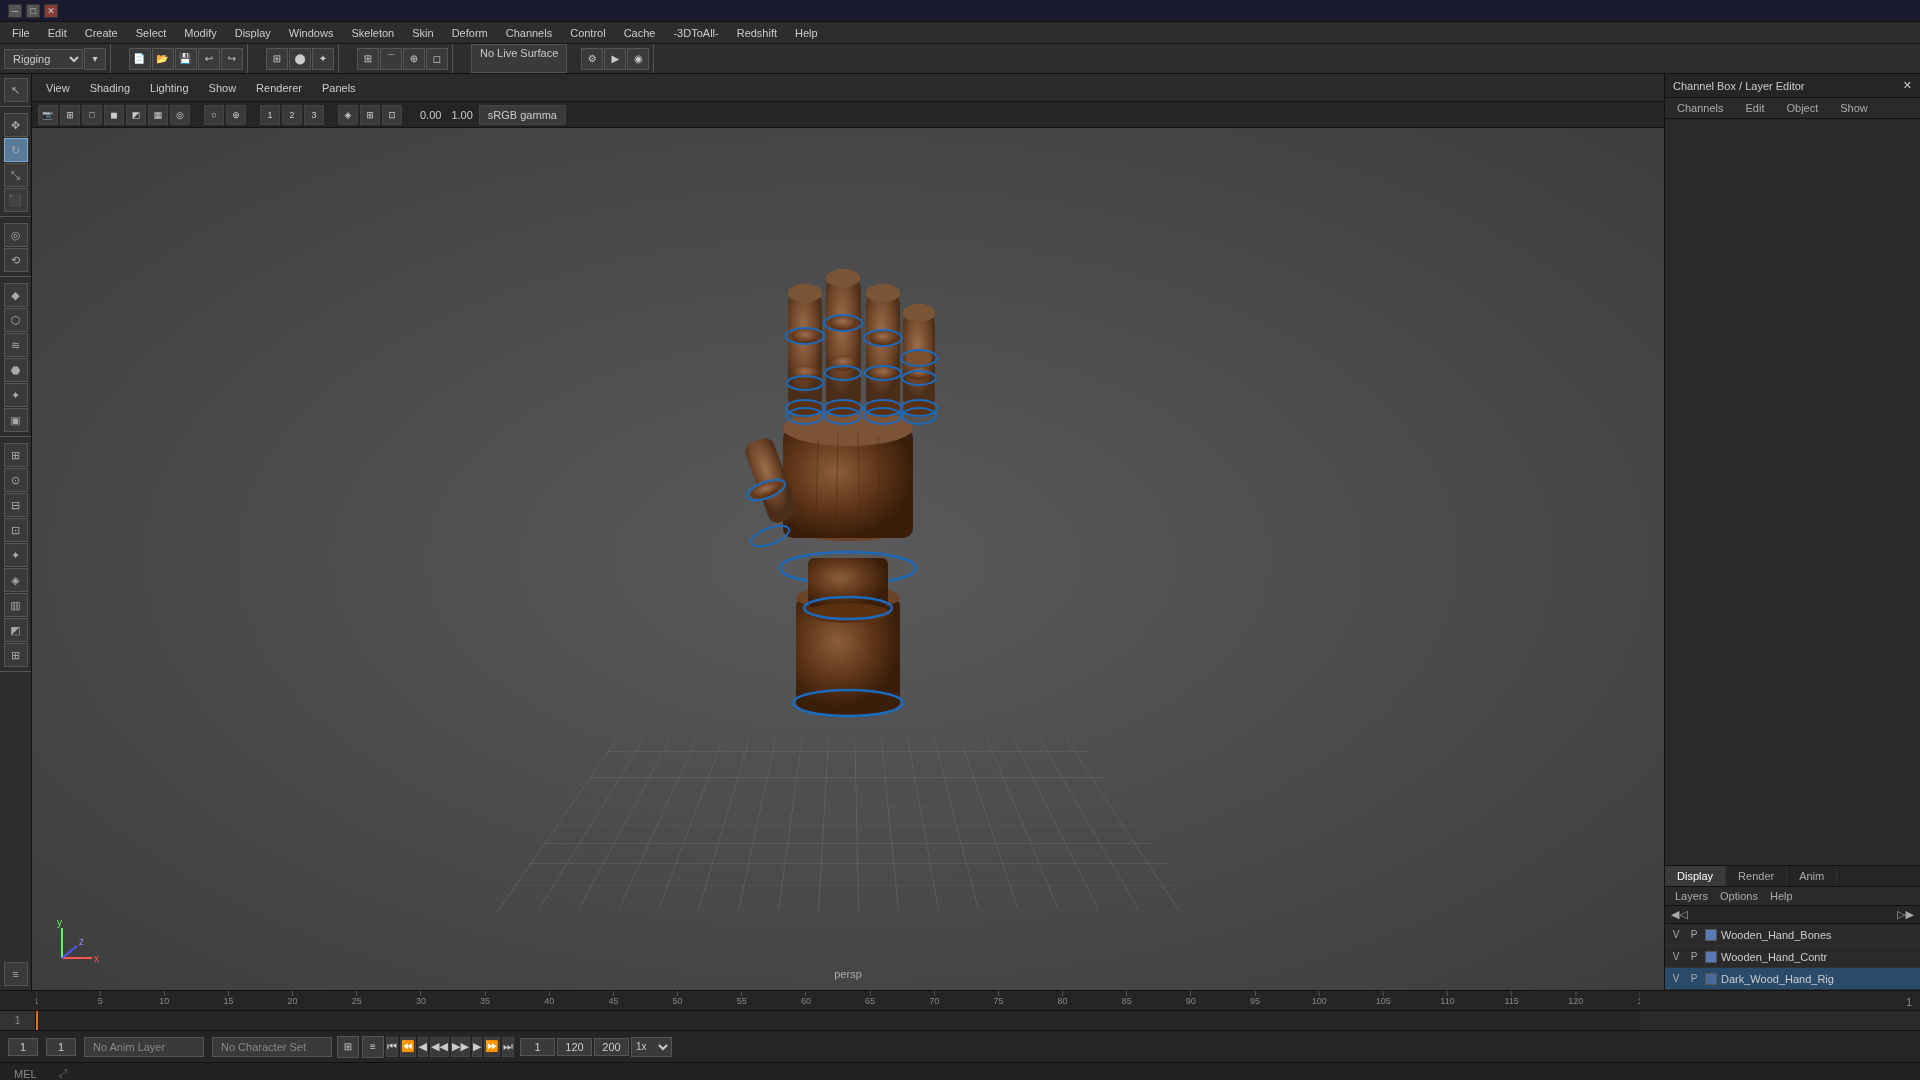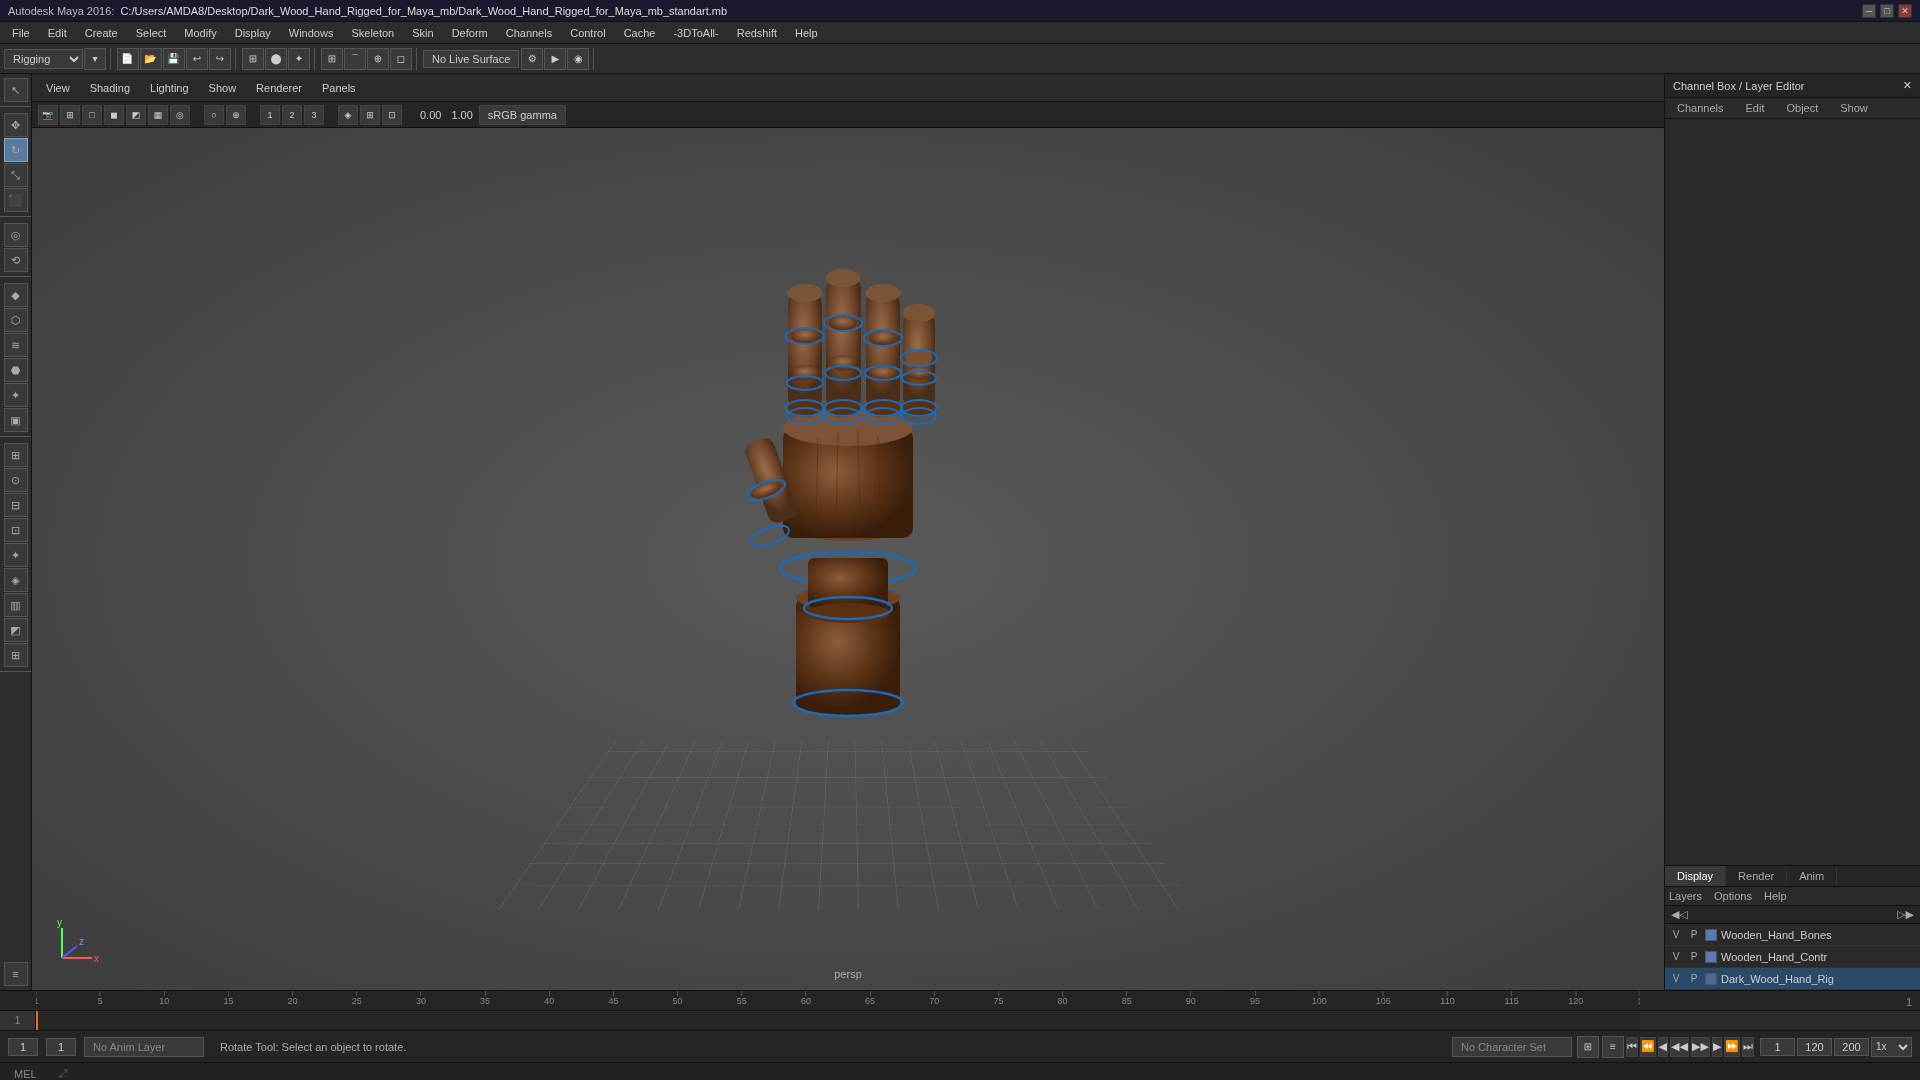--- a/index.html
+++ b/index.html
@@ -31,24 +31,23 @@
       border-bottom: 1px solid #111;
       gap: 2px;
     }
     .menu-item { padding: 2px 8px; cursor: pointer; color: #ccc; font-size: 11px; }
 
     
     #main-toolbar {
       height: 30px;
       background: #2d2d2d;
       display: flex;
-      align-items: center;
       padding: 0 4px;
       border-bottom: 1px solid #111;
-      gap: 2px;
+      gap: 14px;
     }
     .toolbar-group { display: flex; align-items: center; gap: 1px; border-right: 1px solid #555; padding-right: 4px; margin-right: 4px; }
     .tb-btn { width: 22px; height: 22px; background: #3a3a3a; border: 1px solid #555; cursor: pointer; display: flex; align-items: center; justify-content: center; font-size: 10px; color: #ccc; }
     .tb-select { height: 20px; background: #3a3a3a; border: 1px solid #555; color: #ccc; font-size: 11px; padding: 0 4px; }
     .live-surface { padding: 2px 8px; background: #3a3a3a; border: 1px solid #555; color: #ccc; font-size: 11px; cursor: pointer; }
 
     
     #content-area {
       display: flex;
       height: calc(1080px - 22px - 22px - 30px - 30px - 28px - 32px);
@@ -193,21 +192,21 @@
     #layers-tabs {
       display: flex;
       background: #252525;
       border-bottom: 1px solid #111;
     }
     .layer-tab { padding: 4px 12px; cursor: pointer; font-size: 11px; color: #aaa; border-right: 1px solid #333; }
     .layer-tab.active { background: #3a3a3a; color: #fff; }
     #layers-sub-menu {
       display: flex;
       gap: 4px;
-      padding: 2px 0;
+      padding: 2px 6px;
       border-bottom: 1px solid #111;
       background: #2a2a2a;
     }
     .layer-sub { font-size: 11px; color: #aaa; cursor: pointer; padding: 1px 4px; }
     #layers-controls {
       display: flex;
       justify-content: space-between;
       padding: 2px 6px;
       background: #252525;
       border-bottom: 1px solid #111;
@@ -290,24 +289,20 @@
       gap: 8px;
       border-top: 1px solid #111;
     }
     .mel-label { font-size: 11px; color: #888; padding: 0 6px; cursor: pointer; }
     #mel-result { flex: 2; font-size: 11px; color: #888; padding: 0 8px; }
   </style>
 </head>
 <body>
 
 <div id="title-bar">
-  <div id="title-bar-left">
-    <span>Autodesk Maya 2016:</span>
-    <span style="color:#ddd;">C:/Users/AMDA8/Desktop/Dark_Wood_Hand_Rigged_for_Maya_mb/Dark_Wood_Hand_Rigged_for_Maya_mb_standart.mb</span>
-  </div>
   <div id="title-bar-controls">
     <div class="win-btn">─</div>
     <div class="win-btn">□</div>
     <div class="win-btn" style="background:#8a3a3a;">✕</div>
   </div>
 </div>
 
 <div id="menu-bar">
   <span class="menu-item">File</span>
   <span class="menu-item">Edit</span>
@@ -750,23 +745,20 @@
 <div id="bottom-bar">
   <div class="bb-field">
     <input class="bb-input" value="1" style="width: 30px;">
   </div>
   <div class="bb-field">
     <input class="bb-input" value="1" style="width: 30px;">
   </div>
   <div class="bb-field">
     <div style="height:20px; background:#3a3a3a; border:1px solid #555; color:#888; font-size:11px; padding: 0 8px; display:flex; align-items:center; min-width:120px; cursor:pointer;">No Anim Layer</div>
   </div>
-  <div id="status-bar">
-    <span>Rotate Tool: Select an object to rotate.</span>
-  </div>
   <div class="bb-field">
     <div style="height:20px; background:#3a3a3a; border:1px solid #555; color:#888; font-size:11px; padding: 0 8px; display:flex; align-items:center; min-width:120px; cursor:pointer;">No Character Set</div>
     <div class="tb-btn" style="margin-left:2px;">⊞</div>
     <div class="tb-btn">≡</div>
   </div>
   <div id="playback-controls">
     <div class="pb-btn">⏮</div>
     <div class="pb-btn">⏪</div>
     <div class="pb-btn">◀</div>
     <div class="pb-btn">◀◀</div>

